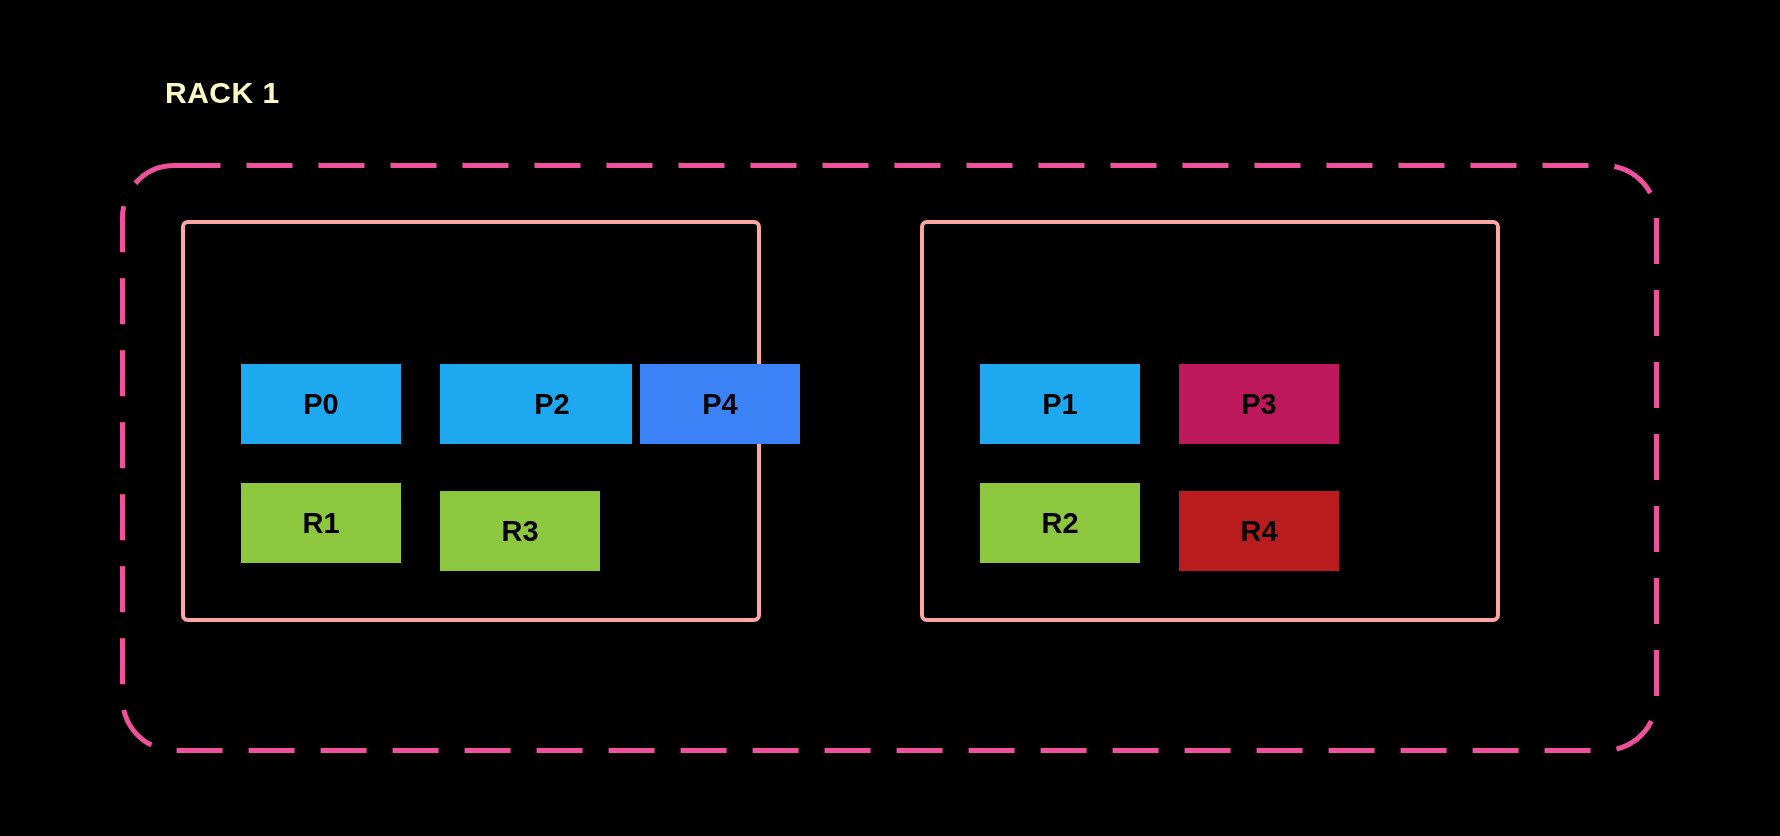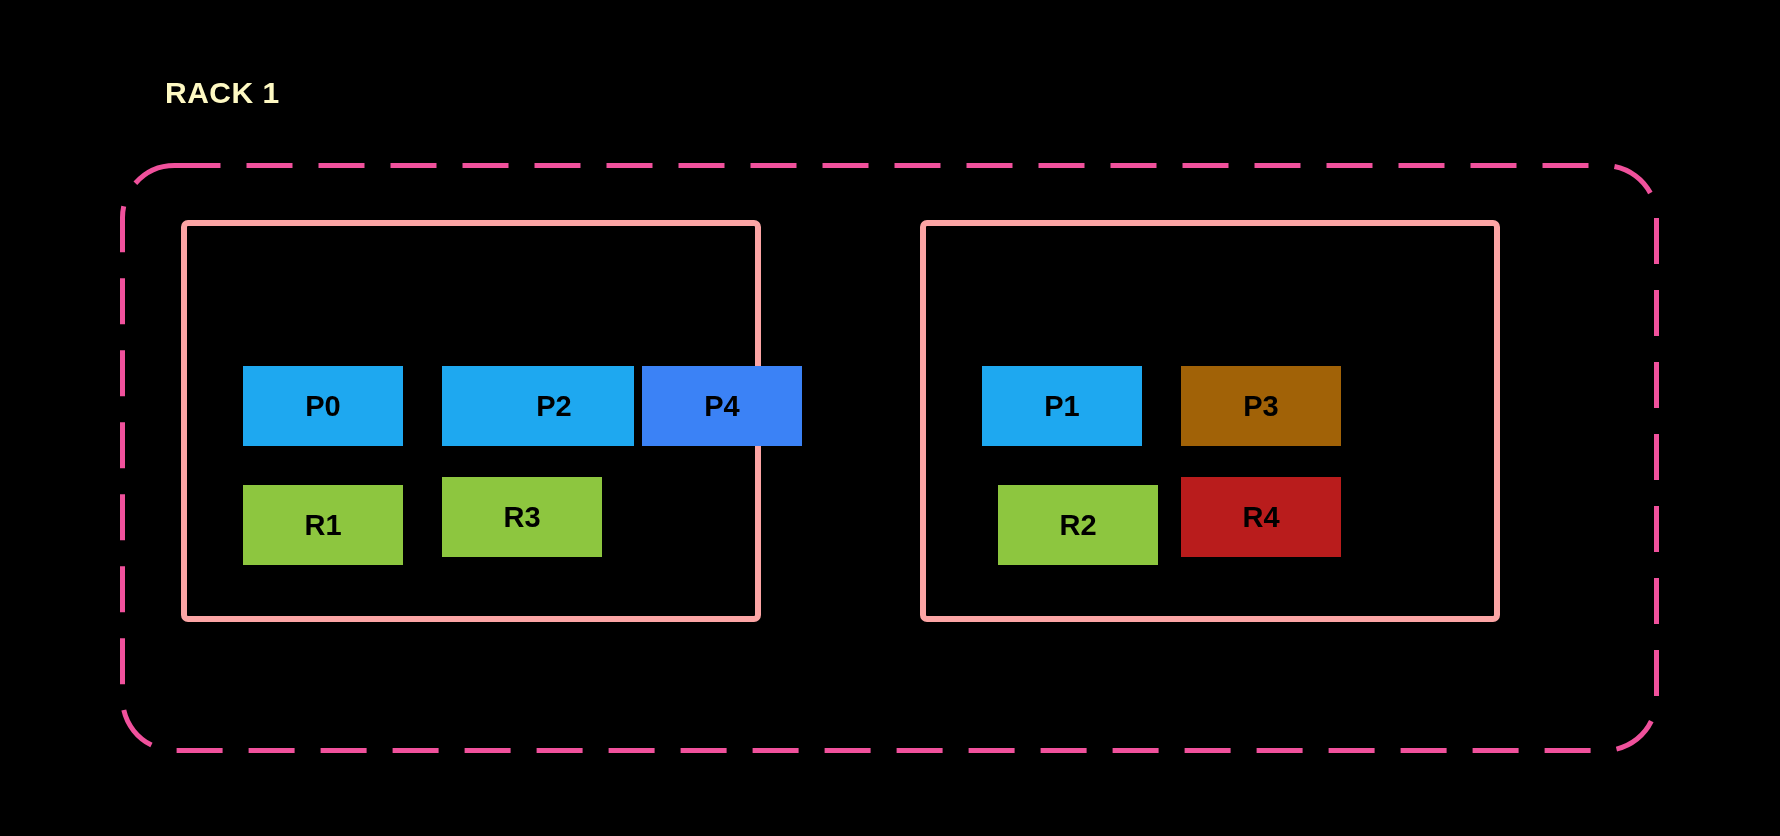--- a/index.html
+++ b/index.html
@@ -32,21 +32,21 @@
     left: 120px;
     top: 163px;
     display: block;
   }
   .node {
     position: absolute;
     top: 220px;
     width: 580px;
     height: 402px;
     box-sizing: border-box;
-    border: 6px solid #fca5a5;
+    border: 4px solid #fca5a5;
     border-radius: 7px;
     background: transparent;
   }
   .node-left  { left: 181px; }
   .node-right { left: 920px; }
   .chip {
     position: absolute;
     width: 160px;
     height: 80px;
     display: flex;
@@ -57,21 +57,21 @@
     color: #000000;
     user-select: none;
   }
   .chip-primary { background: #1EA8F0; }
   .chip-replica { background: #8DC63F; }
   
   .slot-a { left: 56px;  top: 140px; }
   .slot-b { left: 255px; top: 140px; }
   .slot-c { left: 455px; top: 140px; }
   .slot-d { left: 56px;  top: 259px; }
-  .slot-e { left: 255px; top: 251px; }
+  .slot-e { left: 255px; top: 267px; }
 </style>
 </head>
 <body>
 
 <div class="stage">
 
   <div class="rack-title">RACK 1</div>
 
   <svg class="rack-boundary" width="1539" height="590" viewBox="0 0 1539 590" aria-hidden="true">
     <rect x="2.5" y="2.5" width="1534" height="585" rx="52" ry="52" fill="none" stroke-width="5" stroke-dasharray="46 26" stroke-linecap="butt" stroke="#F0519C"></rect>
@@ -80,18 +80,18 @@
   <div class="node node-left">
     <div class="chip chip-primary slot-a" style="background-color: rgb(30, 168, 240);">P0</div>
     <div class="chip chip-primary slot-b" style="background-color: rgb(30, 168, 240); padding-left: 32px;">P2</div>
     <div class="chip chip-primary slot-c" style="background-color: #3b82f6;">P4</div>
     <div class="chip chip-replica slot-d" style="background-color: rgb(141, 198, 63);">R1</div>
     <div class="chip chip-replica slot-e" style="background-color: rgb(141, 198, 63);">R3</div>
   </div>
 
   <div class="node node-right">
     <div class="chip chip-primary slot-a" style="background-color: rgb(30, 168, 240);">P1</div>
-    <div class="chip chip-primary slot-b" style="background-color: #a16207;">P3</div>
-    <div class="chip chip-replica slot-d" style="background-color: rgb(141, 198, 63); margin-left: 16px;">R2</div>
+    <div class="chip chip-primary slot-b" style="background-color: #be185d;">P3</div>
+    <div class="chip chip-replica slot-d" style="background-color: rgb(141, 198, 63);">R2</div>
     <div class="chip chip-replica slot-e" style="background-color: #b91c1c;">R4</div>
   </div>
 
 </div>
 
 </body></html>

